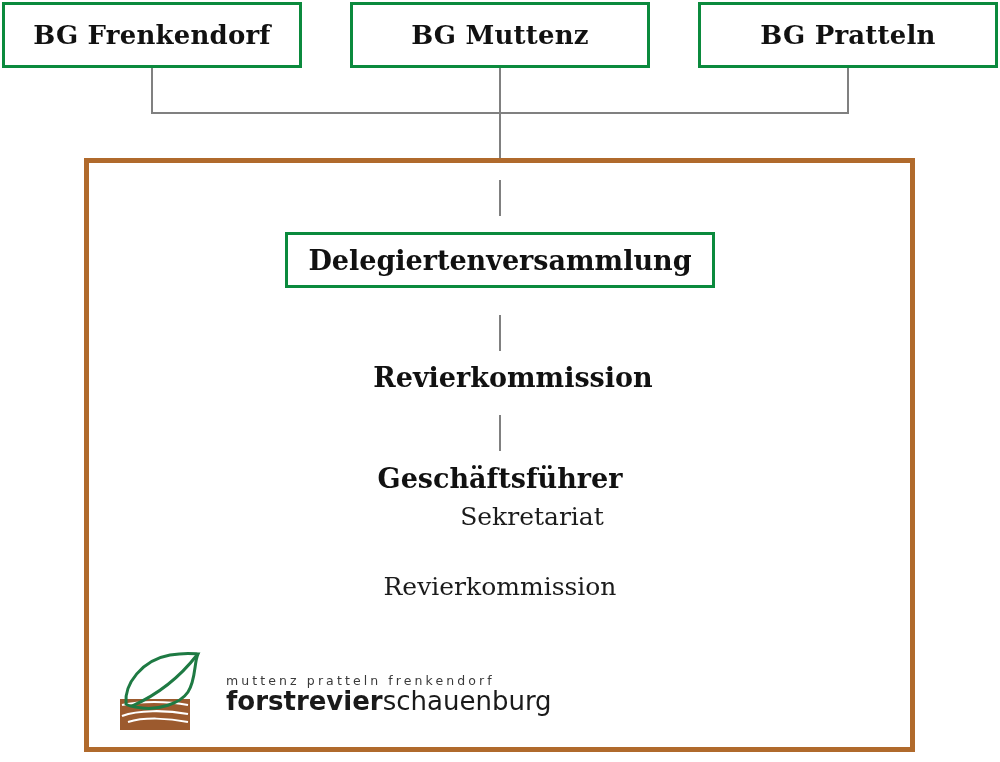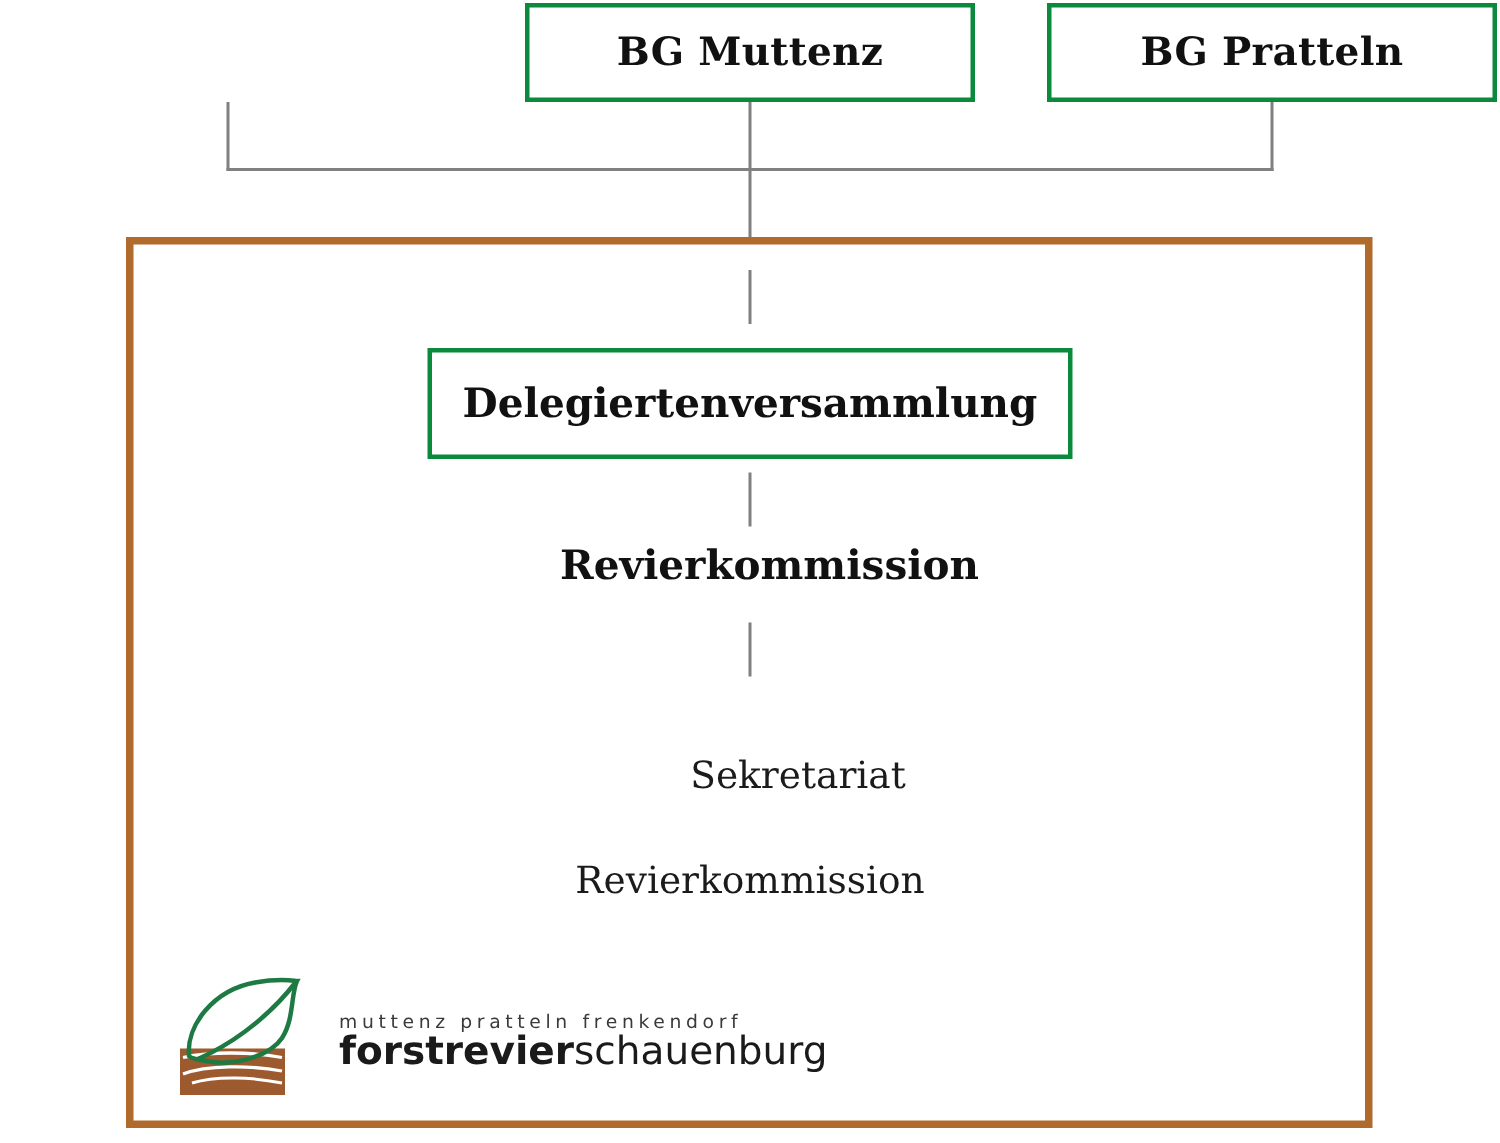--- a/index.html
+++ b/index.html
@@ -83,21 +83,21 @@
   #conn-frame-to-dv  { left: 499px; top: 180px; height: 36px; }
   #conn-dv-to-rk     { left: 499px; top: 315px; height: 36px; }
   #conn-rk-to-gf     { left: 499px; top: 415px; height: 36px; }
 
   
   #delegiertenversammlung-box {
     position: absolute;
     left: 285px;
     top: 232px;
     width: 430px;
-    height: 74px;
+    height: 56px;
     box-sizing: border-box;
     border: 3px solid #0b8a3d;
     background: #ffffff;
     display: flex;
     align-items: center;
     justify-content: center;
   }
   #delegiertenversammlung-box .box-label {
     font-family: "DejaVu Serif", "Liberation Serif", serif;
     font-weight: bold;
@@ -180,20 +180,23 @@
     letter-spacing: 3.1px;
     color: #3a3a3a;
     white-space: nowrap;
   }
 </style>
 </head>
 <body>
 
 <div id="diagram">
 
+  <div class="bg-box" id="bg-frenkendorf">
+    <span class="box-label">BG Frenkendorf</span>
+  </div>
 
   <div class="bg-box" id="bg-muttenz">
     <span class="box-label">BG Muttenz</span>
   </div>
 
   <div class="bg-box" id="bg-pratteln">
     <span class="box-label">BG Pratteln</span>
   </div>
 
   <div class="conn-v" id="stub-left"></div>
@@ -209,20 +212,21 @@
   <div id="delegiertenversammlung-box">
     <span class="box-label">Delegiertenversammlung</span>
   </div>
 
   <div class="conn-v" id="conn-dv-to-rk"></div>
 
   <div class="node-label" id="revierkommission">Revierkommission</div>
 
   <div class="conn-v" id="conn-rk-to-gf"></div>
 
+  <div class="node-label" id="geschaeftsfuehrer">Geschäftsführer</div>
 
   <div class="sub-label" id="sub-0">Sekretariat</div>
   <div class="sub-label" id="sub-2">Revierkommission</div>
 
   <div id="logo">
 
     <svg id="logo-mark" viewBox="0 0 104 82">
 
       <rect x="2" y="49" width="70" height="31" fill="#9c5a2e"></rect>
 

